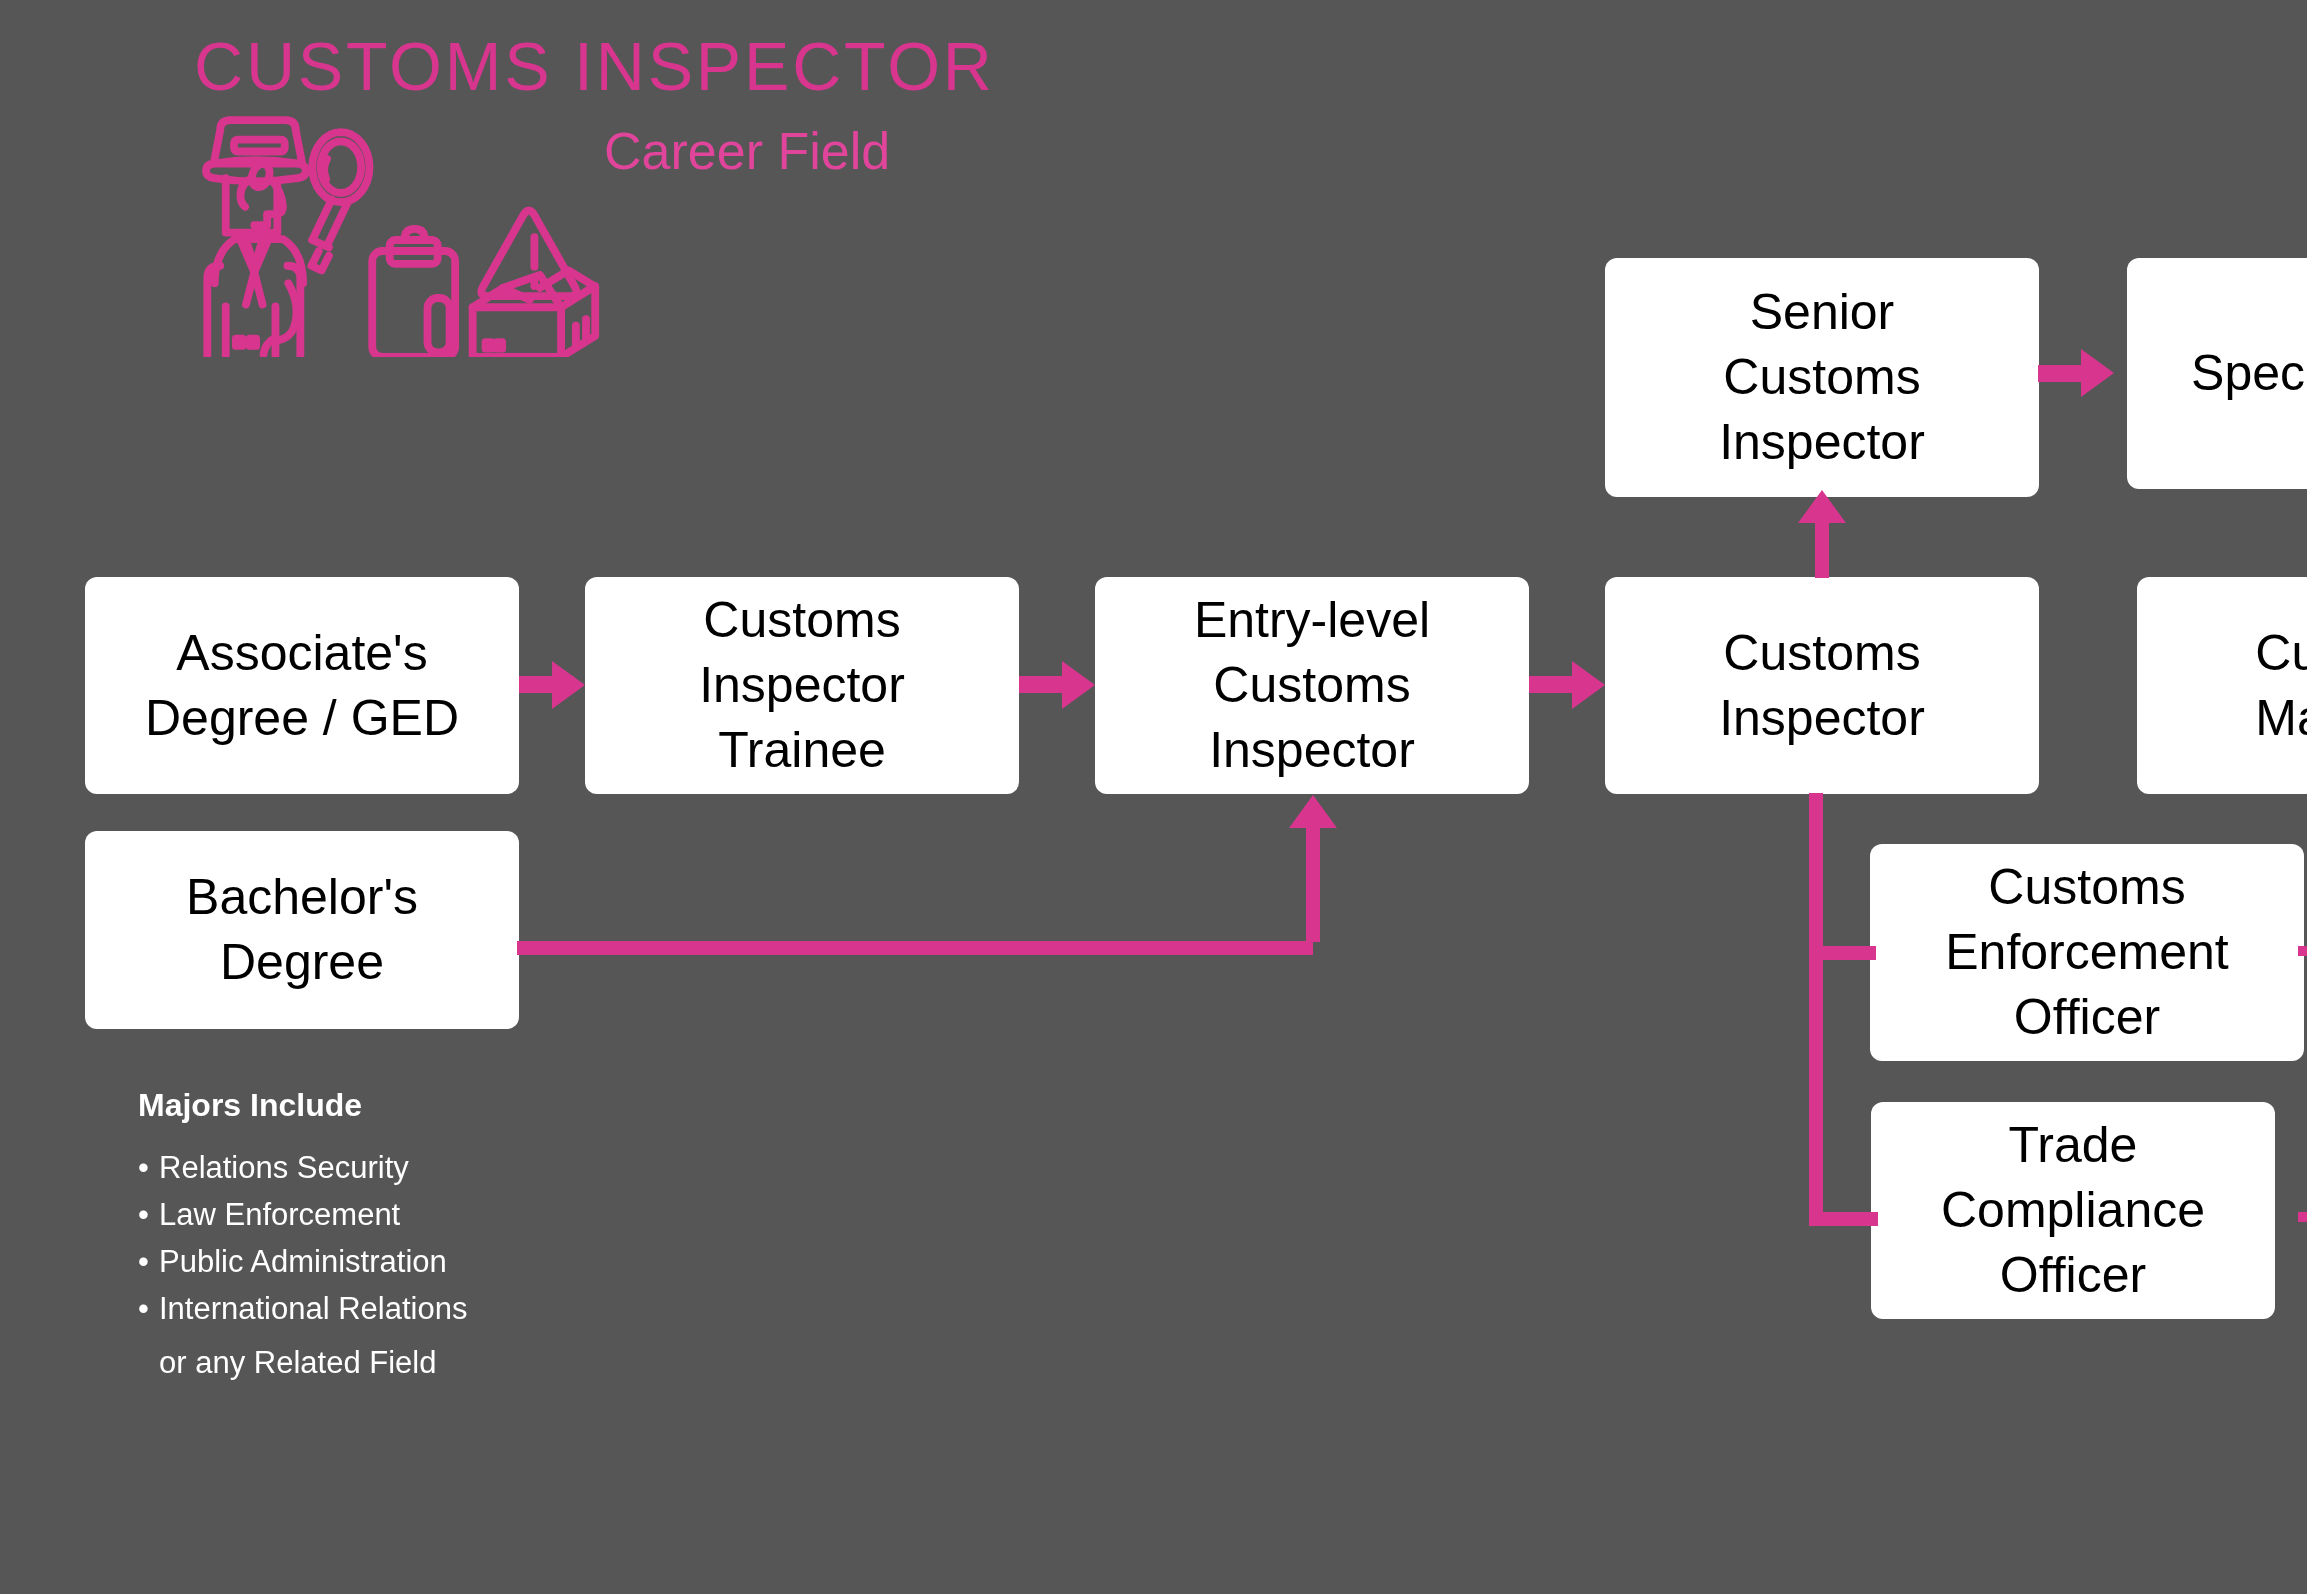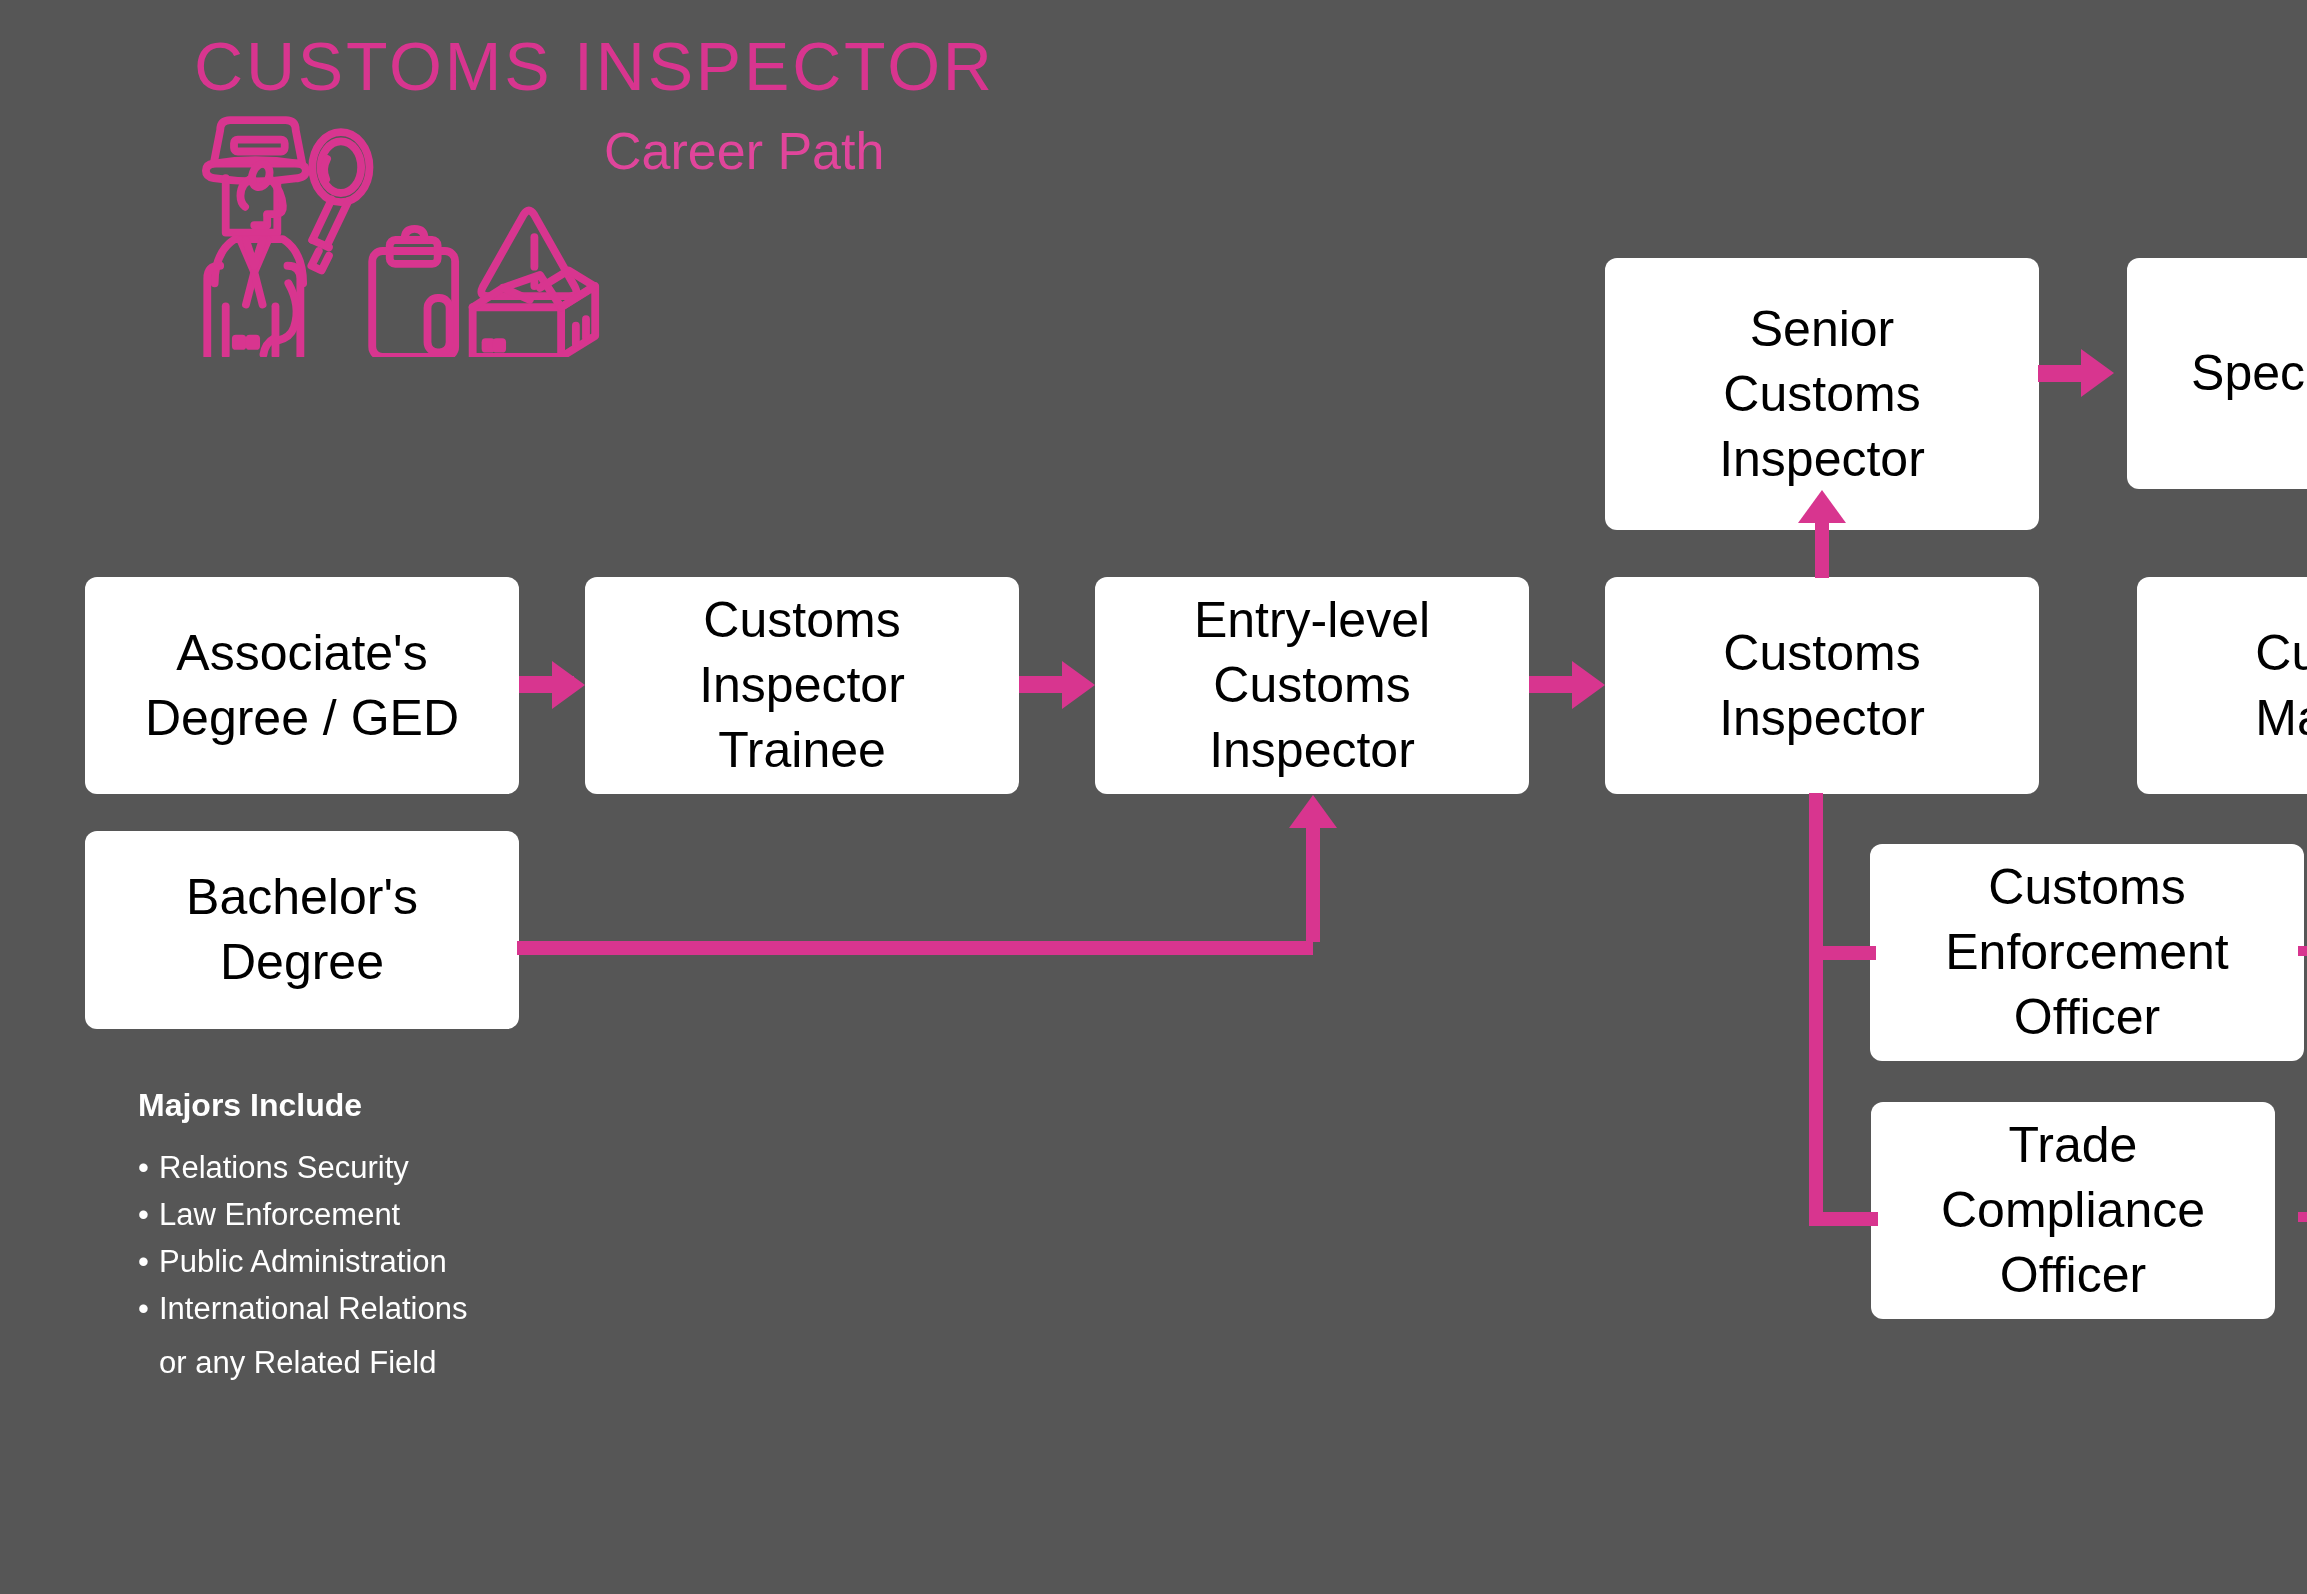--- a/index.html
+++ b/index.html
@@ -49,21 +49,21 @@
   .list .li{white-space:nowrap;}
   .list .li .bul{display:inline-block;width:21px;}
   .list .cont{display:block;padding-left:21px;white-space:nowrap;margin-top:7px;}
 </style>
 </head>
 <body>
 
 <div id="stage">
 
   <div class="title">CUSTOMS INSPECTOR</div>
-  <div class="subtitle">Career Path</div>
+  <div class="subtitle">Career Field</div>
 
   <svg class="hero-icon" viewBox="0 0 920 560">
     <g fill="none" stroke="#D8358F" stroke-width="17" stroke-linecap="round" stroke-linejoin="round">
 
       <path d="M48 68 q0 -22 22 -22 h120 q22 0 22 22 l14 72 h-192 z"></path>
       <rect x="78" y="88" width="110" height="26" rx="8"></rect>
 
       <path d="M34 140 q90 -14 182 0 q18 3 18 16 q0 14 -18 16 q-92 14 -182 0 q-17 -3 -17 -16 q0 -14 17 -16 z"></path>
 
       <path d="M60 172 v118 h112 v-110"></path>
@@ -149,21 +149,21 @@
     </span>
   </div>
 
   <div class="box" style="left:1605px;top:577px;width:434px;height:217px;">
     <span>
       <span>Customs</span><br>
       <span>Inspector</span>
     </span>
   </div>
 
-  <div class="box" style="left:1605px;top:258px;width:434px;height:272px;">
+  <div class="box" style="left:1605px;top:258px;width:434px;height:239px;">
     <span>
       <span>Senior</span><br>
       <span>Customs</span><br>
       <span>Inspector</span>
     </span>
   </div>
 
   <div class="box" style="left:2127px;top:258px;width:434px;height:231px;">
     <span>Special Agent</span>
   </div>

